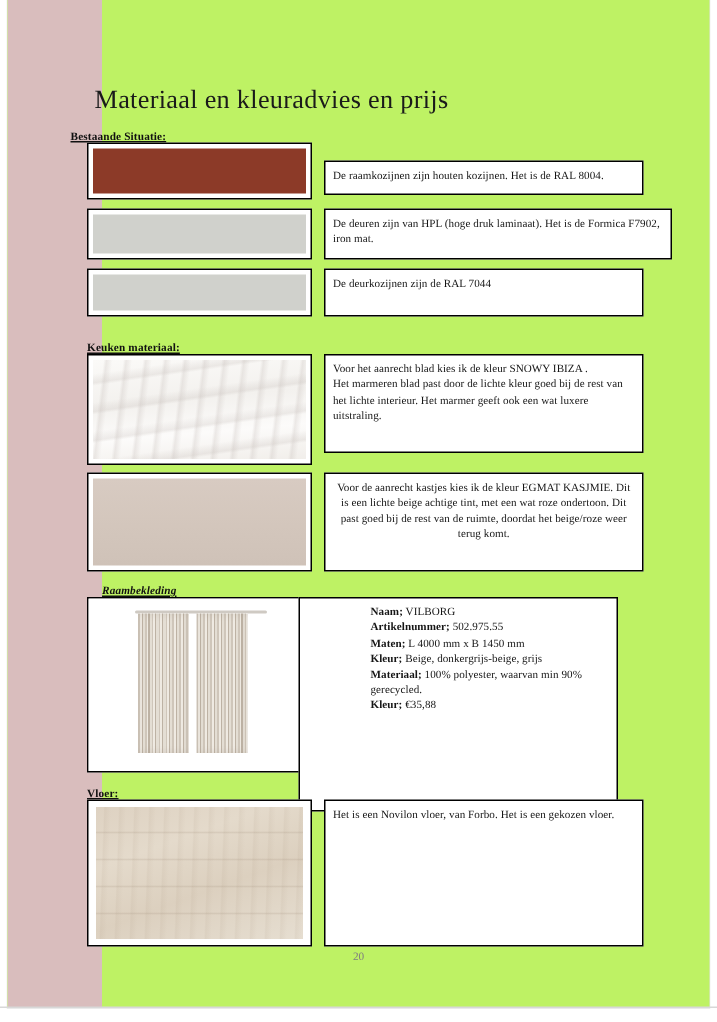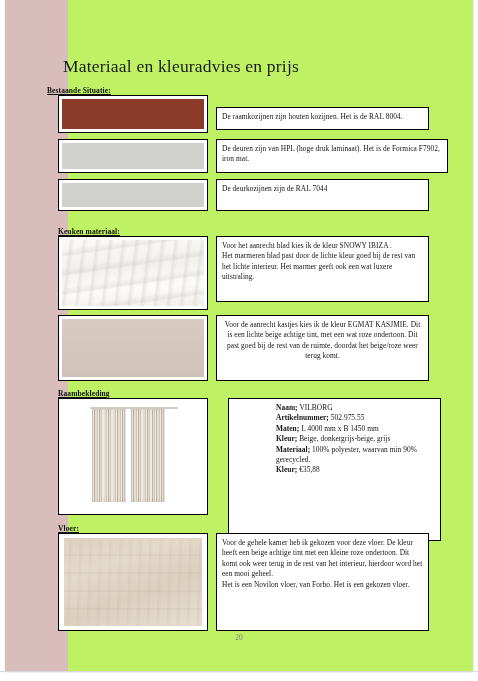--- a/index.html
+++ b/index.html
@@ -210,31 +210,31 @@
     <p>Het marmeren blad past door de lichte kleur goed bij de rest van het lichte interieur. Het marmer geeft ook een wat luxere uitstraling.</p>
   </div>
 
   <div class="img-box" style="left:53px; top:315px; width:150px; height:66px;">
     <div class="swatch kasjmie"></div>
   </div>
   <div class="text-box" style="left:211px; top:315px; width:213px; height:66px;text-align:center;">
     <p>Voor de aanrecht kastjes kies ik de kleur EGMAT KASJMIE. Dit is een lichte beige achtige tint, met een wat roze ondertoon. Dit past goed bij de rest van de ruimte, doordat het beige/roze weer terug komt.</p>
   </div>
 
-  <div class="section-heading" style="left:53px; top:389px;">Raambekleding</div>
+  <div class="section-heading" style="left:63px; top:389px;font-style:italic;">Raambekleding</div>
 
   <div class="img-box" style="left:53px; top:398px; width:150px; height:117px;">
     <div id="curtain-scene">
       <div class="curtain-rod" style="left:31px; top:8px; width:88px;"></div>
       <div class="curtain-panel" style="left:33px; top:10px; width:34px; height:93px;"></div>
       <div class="curtain-panel" style="left:72px; top:10px; width:34px; height:93px;"></div>
     </div>
   </div>
 
-  <div class="text-box" style="left:223px; top:398px; width:213px; height:143px;padding-left:47px;">
+  <div class="text-box" style="left:194px; top:398px; width:213px; height:143px;padding-left:47px;">
     <p>
       <b>Naam;</b>
       <span>VILBORG</span>
     </p>
     <p>
       <b>Artikelnummer;</b>
       <span>502.975.55</span>
     </p>
     <p>
       <b>Maten;</b>
@@ -253,21 +253,20 @@
       <span>€35,88</span>
     </p>
   </div>
 
   <div class="section-heading" style="left:53px; top:524px;">Vloer:</div>
 
   <div class="img-box" style="left:53px; top:533px; width:150px; height:98px;">
     <div class="swatch-inset floor"></div>
   </div>
   <div class="text-box" style="left:211px; top:533px; width:213px; height:98px;">
-    <p>Voor de gehele kamer heb ik gekozen voor deze vloer. De kleur heeft een beige achtige tint met een kleine roze ondertoon. Dit komt ook weer terug in de rest van het interieur, hierdoor word het een mooi geheel.</p>
     <p>Het is een Novilon vloer, van Forbo. Het is een gekozen vloer.</p>
   </div>
 
   <div id="page-number">20</div>
 
 </div>
 
 <div id="page-bottom-rule"></div>
 
 </body></html>

